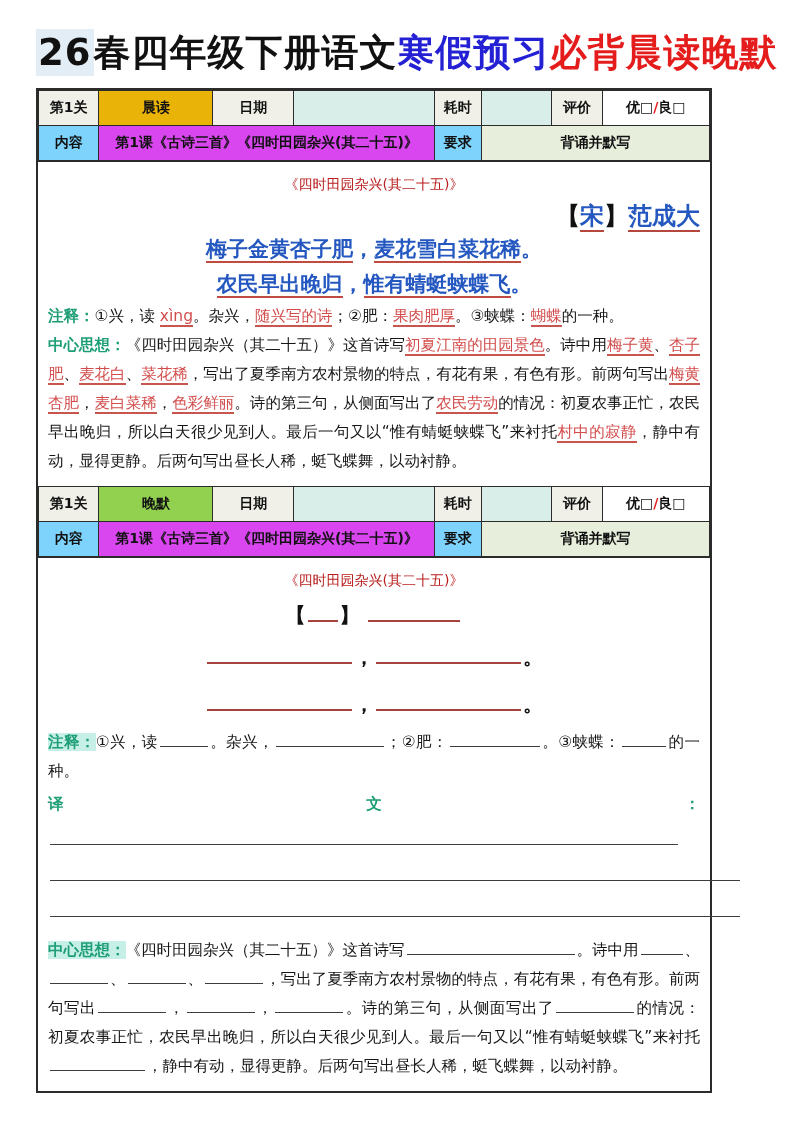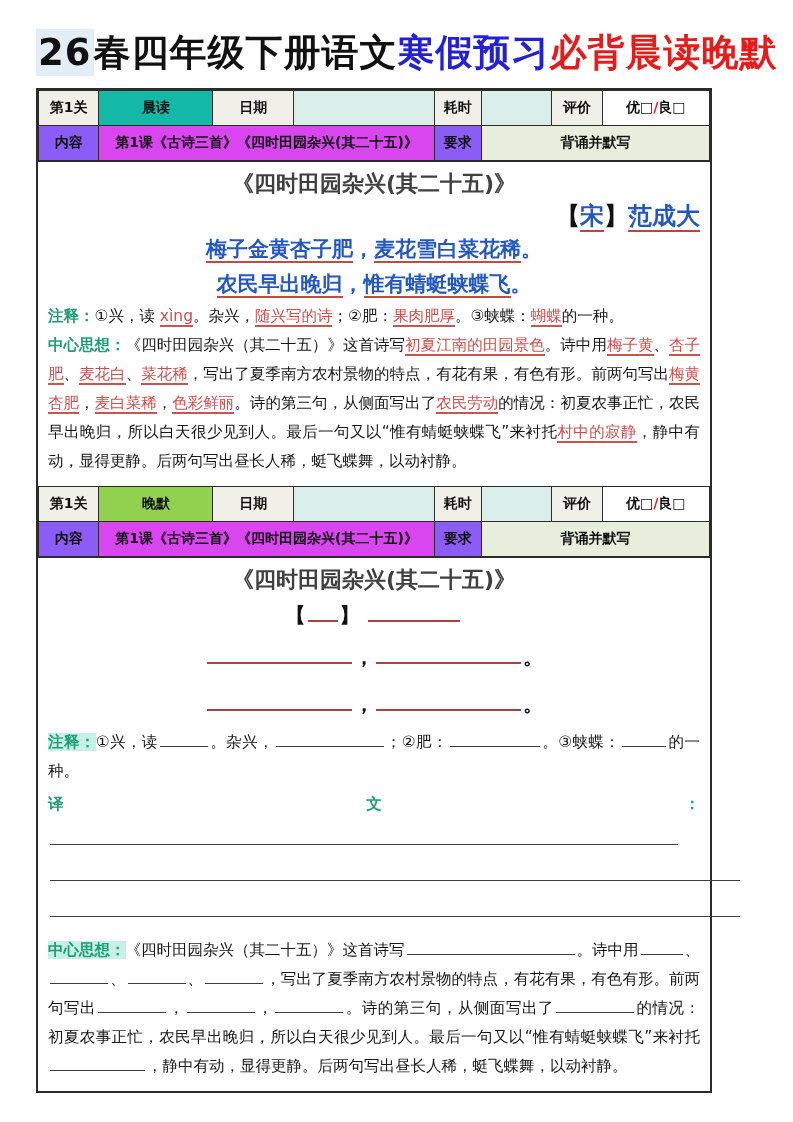--- a/index.html
+++ b/index.html
@@ -13,28 +13,28 @@
   .main-title .t-blue { color:#2421d4; }
   .main-title .t-red { color:#e51c1c; }
 
   .doc-frame { border:2px solid #2b2b2b; }
 
   table.header-table { width:100%; border-collapse:collapse; table-layout:fixed; }
   table.header-table td { border:1.5px solid #2b2b2b; height:35px; text-align:center;
     font-weight:bold; font-size:14px; color:#111; overflow:hidden; white-space:nowrap; }
   td.cell-gray  { background:#f0f0e8; }
   td.cell-cyan  { background:#d9eee9; }
-  td.cell-peach { background:#8b5cf6; }
+  td.cell-peach { background:#7dd3fc; }
   td.cell-white { background:#ffffff; }
   td.cell-green-bg { background:#d946ef; }
   td.cell-sage  { background:#e7efdc; }
   td.content-cell { color:#22a550; font-size:15px; }
 
   .section { padding:6px 10px 10px 10px; border-top:1.5px solid #2b2b2b; }
-  .poem-title { text-align:center; color:#404040; font-weight:bold; font-size:22px; line-height:32px; }
+  .poem-title { text-align:center; color:#b91c1c; font-weight:normal; font-size:14px; line-height:32px; }
   .poem-author { text-align:right; font-weight:bold; font-size:24px; line-height:32px; color:#111; }
   .poem-line { text-align:center; color:#2458c0; font-weight:bold; font-size:21px; line-height:35px; }
   .poem-line-blank { text-align:center; color:#111; font-weight:bold; font-size:20px; line-height:47px; }
 
   .body-para { font-size:15.5px; line-height:29px; color:#161616; text-align:justify; }
   .label-green { color:#1e9e76; font-weight:bold; }
   .label-green.hl { background:#c6efe8; }
 
   .seg.ru    { border-bottom:2px solid #c14a41; }
   .seg.redu  { color:#d34c4c; border-bottom:2px solid #c8564f; }
@@ -61,21 +61,21 @@
           <col style="width:12%">
           <col style="width:21%">
           <col style="width:7%">
           <col style="width:10.5%">
           <col style="width:7.5%">
           <col style="width:16%">
         </colgroup>
       <tbody>
           <tr>
         <td class="cell-gray">第1关</td>
-        <td style="background-color: #14b8a6; font-family: Liberation Mono, monospace;">晨读</td>
+        <td style="background-color: #eab308; font-family: Liberation Mono, monospace;">晨读</td>
         <td class="cell-gray">日期</td>
         <td class="cell-cyan"></td>
         <td class="cell-gray">耗时</td>
         <td class="cell-cyan"></td>
         <td class="cell-gray">评价</td>
         <td class="cell-white"><span class="seg ">优□</span><span class="seg red">/</span><span class="seg ">良□</span></td>
       </tr>
       <tr>
         <td class="cell-peach">内容</td>
         <td colspan="3" class="cell-green-bg content-cell">第1课《古诗三首》《四时田园杂兴(其二十五)》</td>

